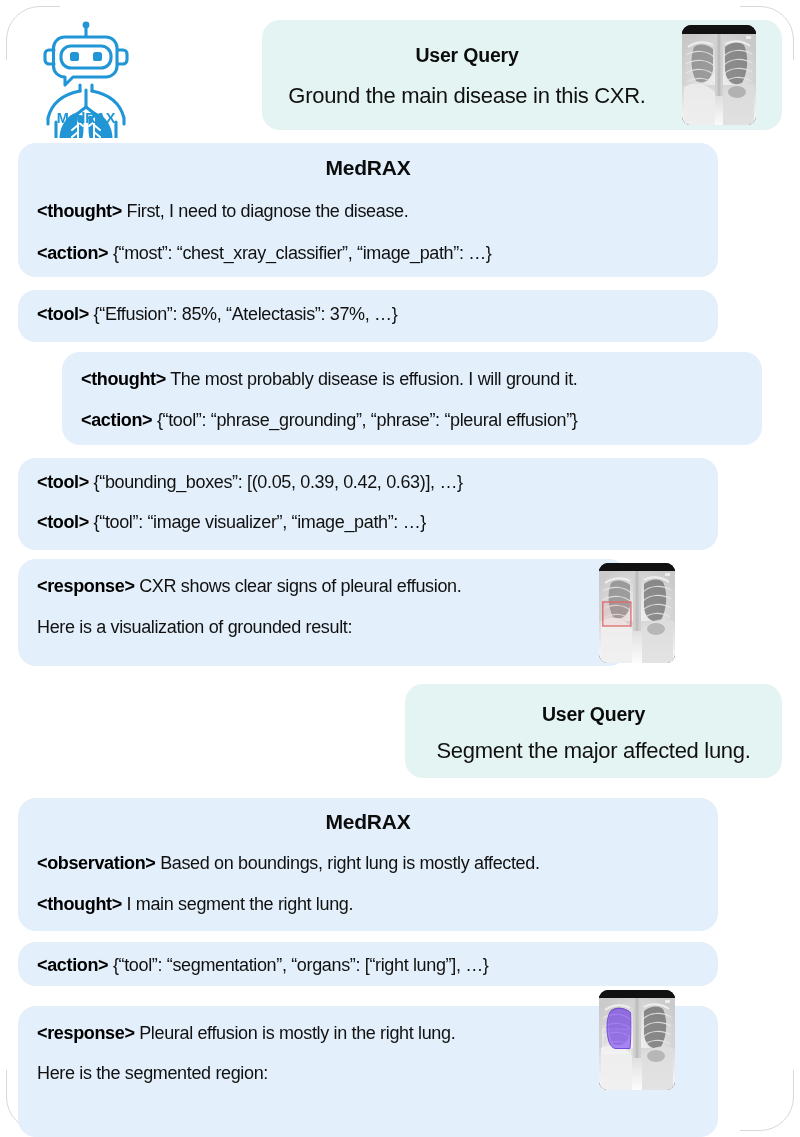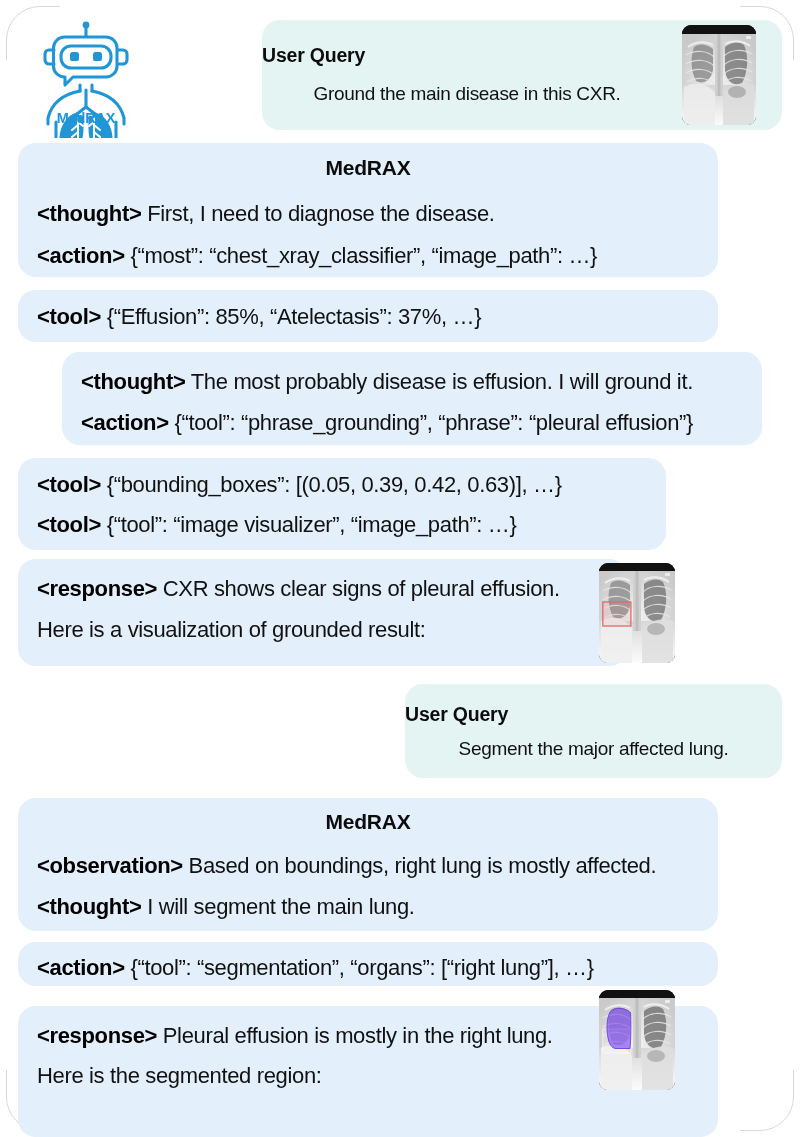--- a/index.html
+++ b/index.html
@@ -51,37 +51,38 @@
     left: 0; right: 0;
     text-align: center;
     font-size: 21px;
     font-weight: bold;
     color: #0c0c0c;
     letter-spacing: -0.2px;
   }
   .uq-title {
     position: absolute;
     left: 0; right: 0;
+    text-align: center;
     font-size: 19.5px;
     font-weight: bold;
     color: #0c0c0c;
     letter-spacing: -0.2px;
   }
   .uq-body {
     position: absolute;
     left: 0; right: 0;
     text-align: center;
-    font-size: 19px;
+    font-size: 22px;
     color: #111111;
     letter-spacing: -0.3px;
   }
   .line {
     position: absolute;
     white-space: nowrap;
-    font-size: 22px;
+    font-size: 18px;
     color: #111111;
     letter-spacing: -0.35px;
   }
   .line .tag {
     font-weight: bold;
     color: #000000;
   }
 
   
   .logo-wrap {
@@ -246,21 +247,21 @@
     <div class="line" style="left:19px; top:17px;">
       <span class="tag">&lt;thought&gt;</span>
       <span>The most probably disease is effusion. I will ground it.</span>
     </div>
     <div class="line" style="left:19px; top:58px;">
       <span class="tag">&lt;action&gt;</span>
       <span>{“tool”: “phrase_grounding”, “phrase”: “pleural effusion”}</span>
     </div>
   </div>
 
-  <div class="card card-agent" style="left:18px; top:458px; width:648px; height:92px;">
+  <div class="card card-agent" style="left:18px; top:458px; width:700px; height:92px;">
     <div class="line" style="left:19px; top:14px;">
       <span class="tag">&lt;tool&gt;</span>
       <span>{“bounding_boxes”: [(0.05, 0.39, 0.42, 0.63)], …}</span>
     </div>
     <div class="line" style="left:19px; top:54px;">
       <span class="tag">&lt;tool&gt;</span>
       <span>{“tool”: “image visualizer”, “image_path”: …}</span>
     </div>
   </div>
 
@@ -318,21 +319,21 @@
   </div>
 
   <div class="card card-agent" style="left:18px; top:798px; width:700px; height:133px;">
     <div class="agent-title" style="top:12px;">MedRAX</div>
     <div class="line" style="left:19px; top:55px;">
       <span class="tag">&lt;observation&gt;</span>
       <span>Based on boundings, right lung is mostly affected.</span>
     </div>
     <div class="line" style="left:19px; top:96px;">
       <span class="tag">&lt;thought&gt;</span>
-      <span>I will segment the main lung.</span>
+      <span>I main segment the right lung.</span>
     </div>
   </div>
 
   <div class="card card-agent" style="left:18px; top:942px; width:700px; height:44px;">
     <div class="line" style="left:19px; top:13px;">
       <span class="tag">&lt;action&gt;</span>
       <span>{“tool”: “segmentation”, “organs”: [“right lung”], …}</span>
     </div>
   </div>
 

